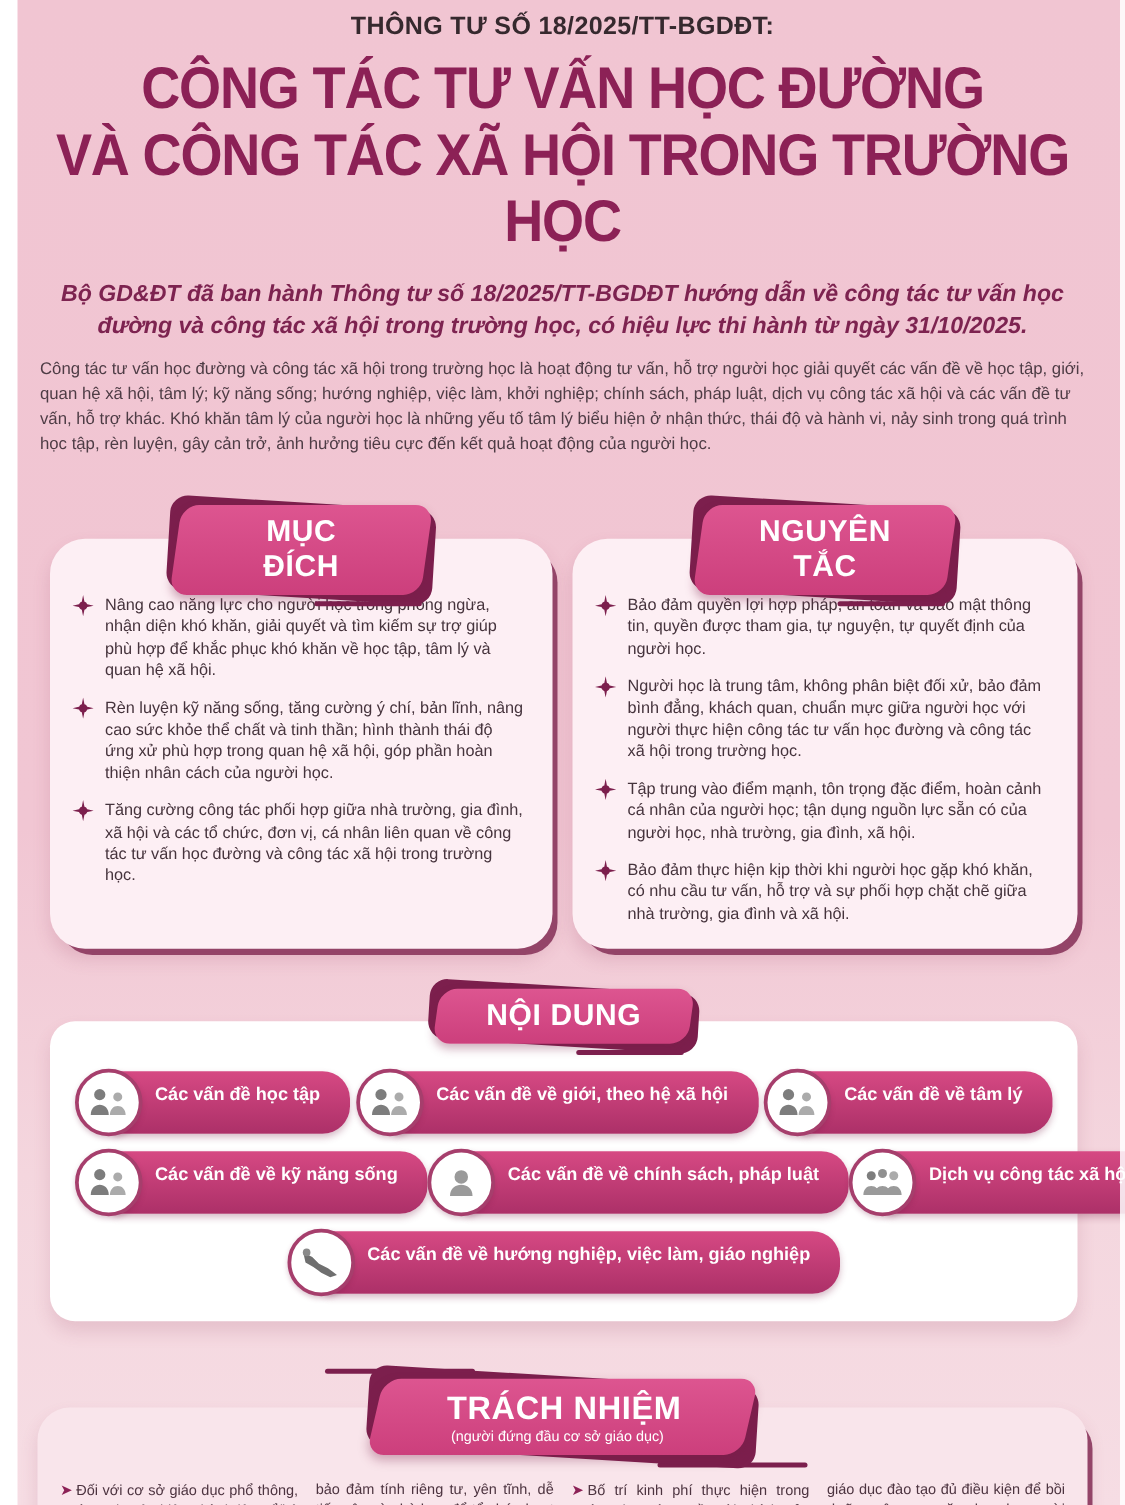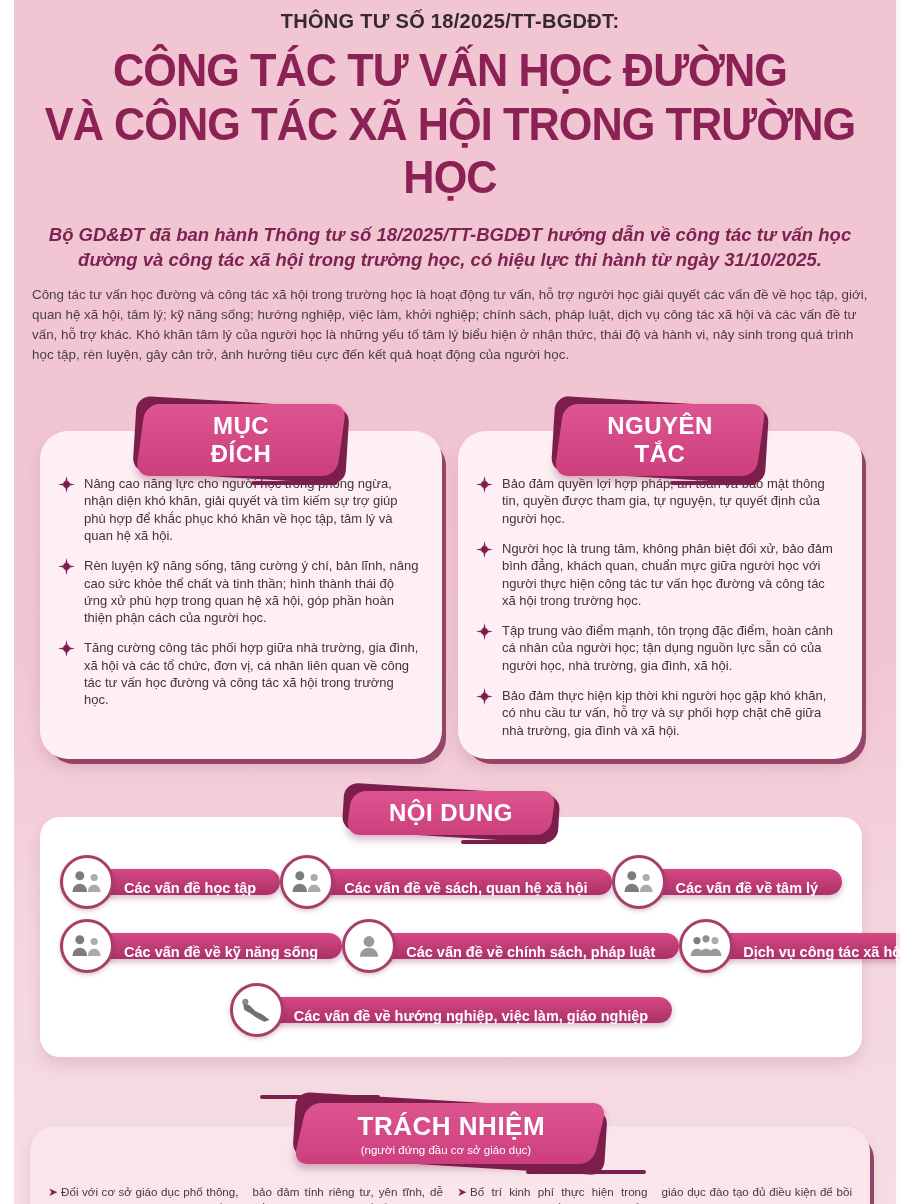--- a/index.html
+++ b/index.html
@@ -46,21 +46,21 @@
   .topics-wrap .banner{ position:absolute; top:-26px; left:50%; transform:translateX(-50%); z-index:3;}
   .topics-card{ background:#fff; border-radius:20px; padding:38px 20px 16px;
     box-shadow:0 8px 14px rgba(150,60,95,.16); }
   .topic-row{ display:flex; justify-content:space-between; margin-bottom:10px; }
   .topic-row.center{ justify-content:center; margin-bottom:4px;}
   .pill-item{ display:flex; align-items:center; }
   .circ{ width:54px; height:54px; border-radius:50%; background:#fff; border:3px solid #a63e6c;
     display:flex; align-items:center; justify-content:center; z-index:2; flex-shrink:0;
     box-shadow:0 2px 4px rgba(120,30,70,.25);}
   .pill-label{ margin-left:-24px; background:linear-gradient(180deg,#d64983,#ac3068); color:#fff;
-    font-weight:bold; font-size:14.5px; line-height:1; padding:12px 24px 0 34px;
+    font-weight:bold; font-size:14.5px; line-height:1; padding:12px 24px 24px 34px;
     border-radius:4px 22px 22px 4px; white-space:nowrap; box-shadow:0 3px 6px rgba(120,30,70,.3);}
 
   
   .resp-wrap{ position:relative; margin:46px 30px 0; }
   .resp-banner-row{ display:flex; justify-content:center; position:relative; z-index:3;}
   .resp-card{ margin-top:-38px; background:#f9e5eb; border-radius:26px; padding:58px 18px 18px;
     height:258px; box-shadow:0 8px 14px rgba(150,60,95,.16), 6px 7px 0 -2px #94466a; }
   .resp-cols{ display:flex; gap:14px; }
   .rcol{ flex:1; }
   .rp{ font-size:11.6px; line-height:1.36; color:#4d3440; text-align:justify; margin-bottom:3px;}
@@ -102,21 +102,21 @@
             </span>
             <span>Nâng cao năng lực cho người học trong phòng ngừa, nhận diện khó khăn, giải quyết và tìm kiếm sự trợ giúp phù hợp để khắc phục khó khăn về học tập, tâm lý và quan hệ xã hội.</span>
           </li>
           <li class="bullet">
             <span class="spark">
               <svg class="icon-svg" width="17" height="17" viewBox="0 0 20 20">
                   <circle cx="10" cy="10" r="4" fill="#7c1f4d"></circle>
                   <path d="M10 0l1.2 6L10 9 8.8 6zM10 20l1.2-6L10 11l-1.2 3zM0 10l6-1.2L9 10l-3 1.2zM20 10l-6-1.2L11 10l3 1.2z" fill="#7c1f4d"></path>
                 </svg>
             </span>
-            <span>Rèn luyện kỹ năng sống, tăng cường ý chí, bản lĩnh, nâng cao sức khỏe thể chất và tinh thần; hình thành thái độ ứng xử phù hợp trong quan hệ xã hội, góp phần hoàn thiện phận cách của người học.</span>
+            <span>Rèn luyện kỹ năng sống, tăng cường ý chí, bản lĩnh, nâng cao sức khỏe thể chất và tinh thần; hình thành thái độ ứng xử phù hợp trong quan hệ xã hội, góp phần hoàn thiện nhân cách của người học.</span>
           </li>
           <li class="bullet">
             <span class="spark">
               <svg class="icon-svg" width="17" height="17" viewBox="0 0 20 20">
                   <circle cx="10" cy="10" r="4" fill="#7c1f4d"></circle>
                   <path d="M10 0l1.2 6L10 9 8.8 6zM10 20l1.2-6L10 11l-1.2 3zM0 10l6-1.2L9 10l-3 1.2zM20 10l-6-1.2L11 10l3 1.2z" fill="#7c1f4d"></path>
                 </svg>
             </span>
             <span>Tăng cường công tác phối hợp giữa nhà trường, gia đình, xã hội và các tổ chức, đơn vị, cá nhân liên quan về công tác tư vấn học đường và công tác xã hội trong trường học.</span>
           </li>
@@ -198,21 +198,21 @@
         </div>
         <div class="pill-item">
           <span class="circ">
             <svg class="icon-svg" width="36" height="28" viewBox="0 0 40 30">
                 <circle cx="12" cy="8" r="5" fill="#7d7d7d"></circle>
                 <path d="M4 26c0-6 4-9 8-9s8 3 8 9z" fill="#7d7d7d"></path>
                 <circle cx="28" cy="10" r="4" fill="#ababab"></circle>
                 <path d="M21 26c0-5 3.2-8 7-8s7 3 7 8z" fill="#ababab"></path>
               </svg>
           </span>
-          <span class="pill-label">Các vấn đề về sách, quan hệ xã hội</span>
+          <span class="pill-label">Các vấn đề về giới, theo hệ xã hội</span>
         </div>
         <div class="pill-item">
           <span class="circ">
             <svg class="icon-svg" width="36" height="28" viewBox="0 0 40 30">
                 <circle cx="12" cy="8" r="5" fill="#7d7d7d"></circle>
                 <path d="M4 26c0-6 4-9 8-9s8 3 8 9z" fill="#7d7d7d"></path>
                 <circle cx="28" cy="10" r="4" fill="#ababab"></circle>
                 <path d="M21 26c0-5 3.2-8 7-8s7 3 7 8z" fill="#ababab"></path>
               </svg>
           </span>

